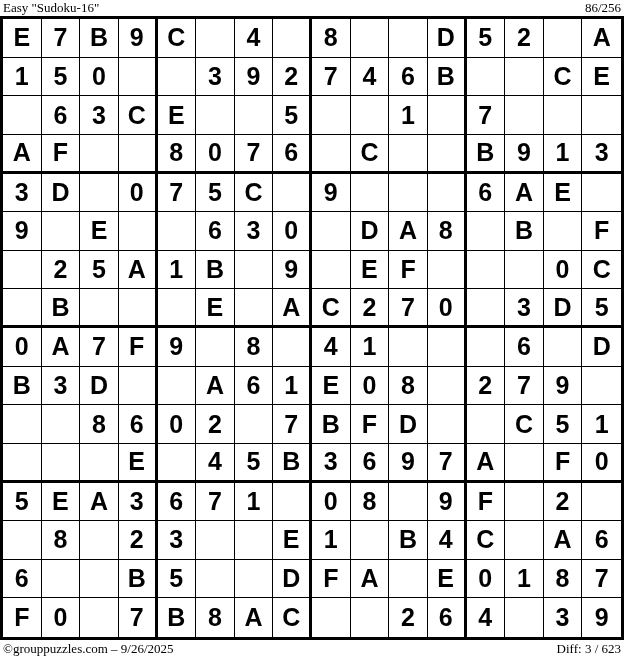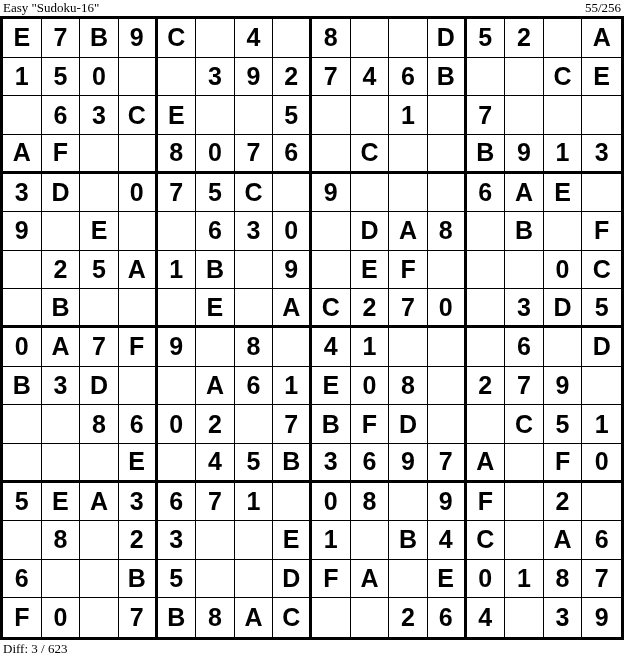--- a/index.html
+++ b/index.html
@@ -64,21 +64,21 @@
   .cell.lastcol { border-right: none; }
   .cell.lastrow { border-bottom: none; }
 </style>
 </head>
 <body>
 
 <div class="page">
 
   <div class="hdr">
     <span>Easy "Sudoku-16"</span>
-    <span>55/256</span>
+    <span>86/256</span>
   </div>
 
   <div class="board" id="board">
       <div class="cell">E</div>
       <div class="cell">7</div>
       <div class="cell">B</div>
       <div class="cell cr">9</div>
       <div class="cell">C</div>
       <div class="cell"></div>
       <div class="cell">4</div>
@@ -327,16 +327,17 @@
       <div class="cell lastrow"></div>
       <div class="cell lastrow">2</div>
       <div class="cell cr lastrow">6</div>
       <div class="cell lastrow">4</div>
       <div class="cell lastrow"></div>
       <div class="cell lastrow">3</div>
       <div class="cell lastcol lastrow">9</div>
     </div>
 
   <div class="ftr">
+    <span>©grouppuzzles.com – 9/26/2025</span>
     <span>Diff: 3 / 623</span>
   </div>
 
 </div>
 
 </body></html>

